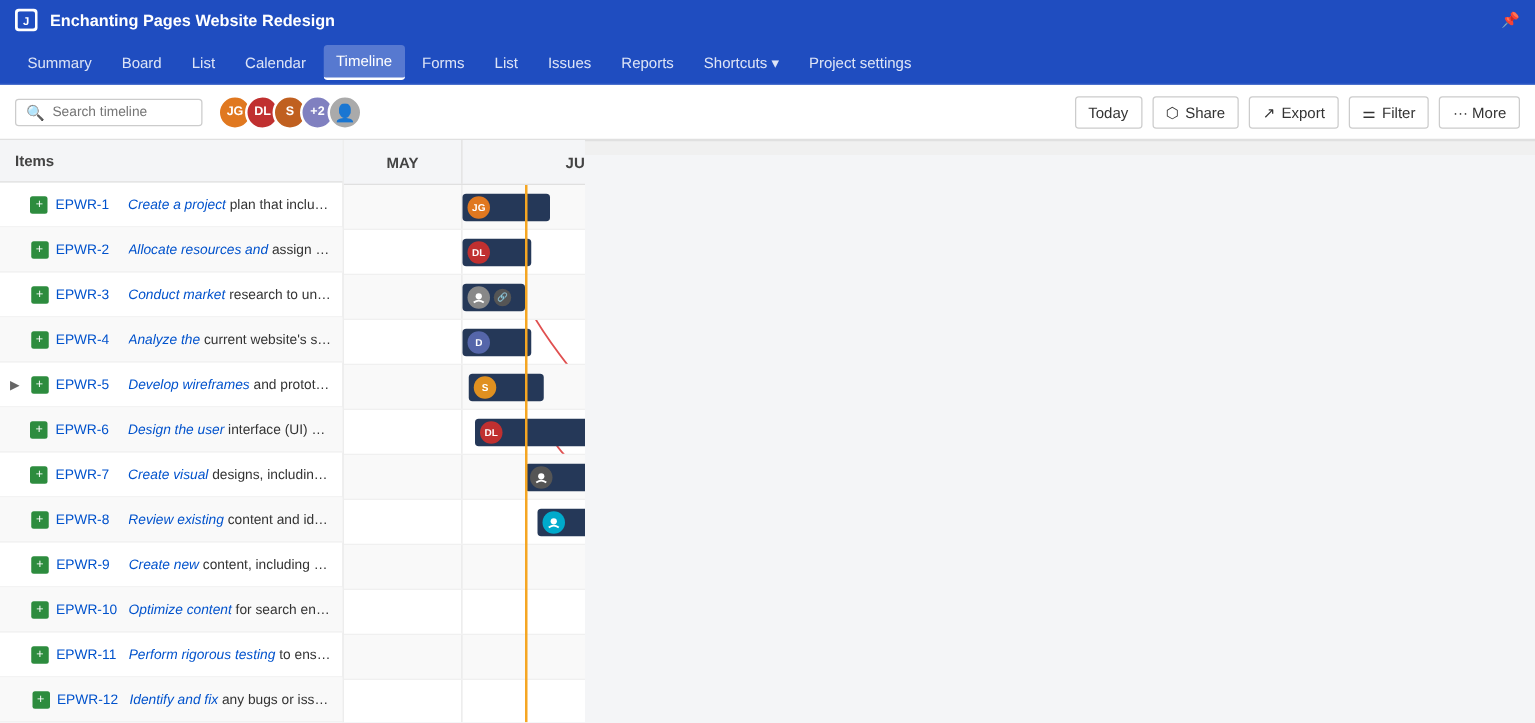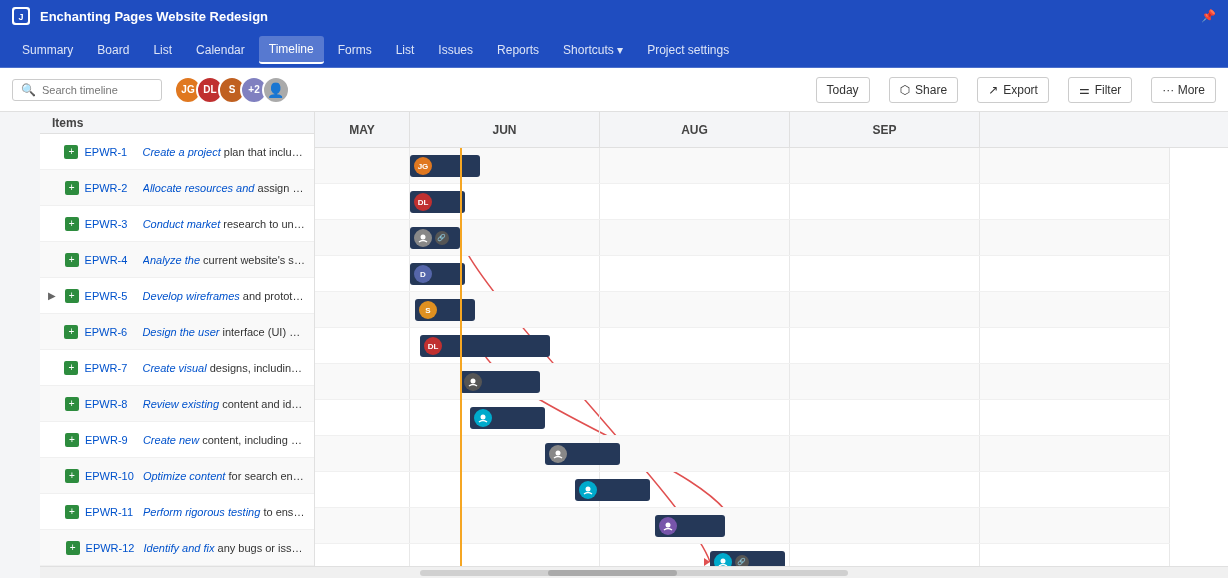--- a/index.html
+++ b/index.html
@@ -18,25 +18,25 @@
     .nav-item.active { background: rgba(255,255,255,0.25); color: white; font-weight: 500; border-bottom: 2px solid white; }
     .nav-dropdown { display: flex; align-items: center; gap: 2px; }
 
     
     .toolbar { background: white; padding: 6px 12px; display: flex; align-items: center; height: 44px; border-bottom: 1px solid #e0e0e0; }
     .search-box { display: flex; align-items: center; border: 1px solid #ccc; border-radius: 3px; padding: 3px 8px; gap: 6px; width: 150px; }
     .search-box input { border: none; outline: none; font-size: 11px; color: #666; width: 110px; }
     .avatar-group { display: flex; align-items: center; margin-left: 12px; }
     .avatar { width: 28px; height: 28px; border-radius: 50%; display: flex; align-items: center; justify-content: center; font-size: 10px; font-weight: 700; color: white; margin-left: -6px; border: 2px solid white; cursor: pointer; }
     .avatar:first-child { margin-left: 0; }
-    .toolbar-right { margin-left: auto; display: flex; align-items: center; gap: 19px; }
+    .toolbar-right { margin-left: auto; display: flex; align-items: center; gap: 8px; }
     .toolbar-btn { padding: 5px 10px; border: 1px solid #ccc; border-radius: 3px; background: white; font-size: 12px; cursor: pointer; display: flex; align-items: center; gap: 5px; color: #333; }
 
     
-    .main { display: flex; flex-direction: column; height: calc(578px - 32px - 36px - 44px); margin-left: 40px; }
+    .main { display: flex; flex-direction: row; height: calc(578px - 32px - 36px - 44px); }
 
     
     .timeline-container { display: flex; flex: 1; overflow: hidden; position: relative; }
     .items-panel { width: 275px; min-width: 275px; background: white; border-right: 1px solid #e0e0e0; display: flex; flex-direction: column; }
     .items-header { height: 36px; border-bottom: 1px solid #e0e0e0; padding: 0 12px; display: flex; align-items: center; font-weight: 600; font-size: 12px; color: #444; background: #f4f5f7; }
     .item-row { height: 36px; border-bottom: 1px solid #f0f0f0; padding: 0 8px; display: flex; align-items: center; gap: 6px; font-size: 11px; color: #333; }
     .item-row:nth-child(even) { background: #f9f9f9; }
     .item-expand { width: 12px; color: #666; cursor: pointer; font-size: 10px; }
     .item-add-btn { width: 14px; height: 14px; background: #2d8c3e; color: white; border-radius: 2px; display: flex; align-items: center; justify-content: center; font-size: 10px; cursor: pointer; flex-shrink: 0; }
     .item-id { color: #0052cc; font-size: 11px; white-space: nowrap; min-width: 52px; }

